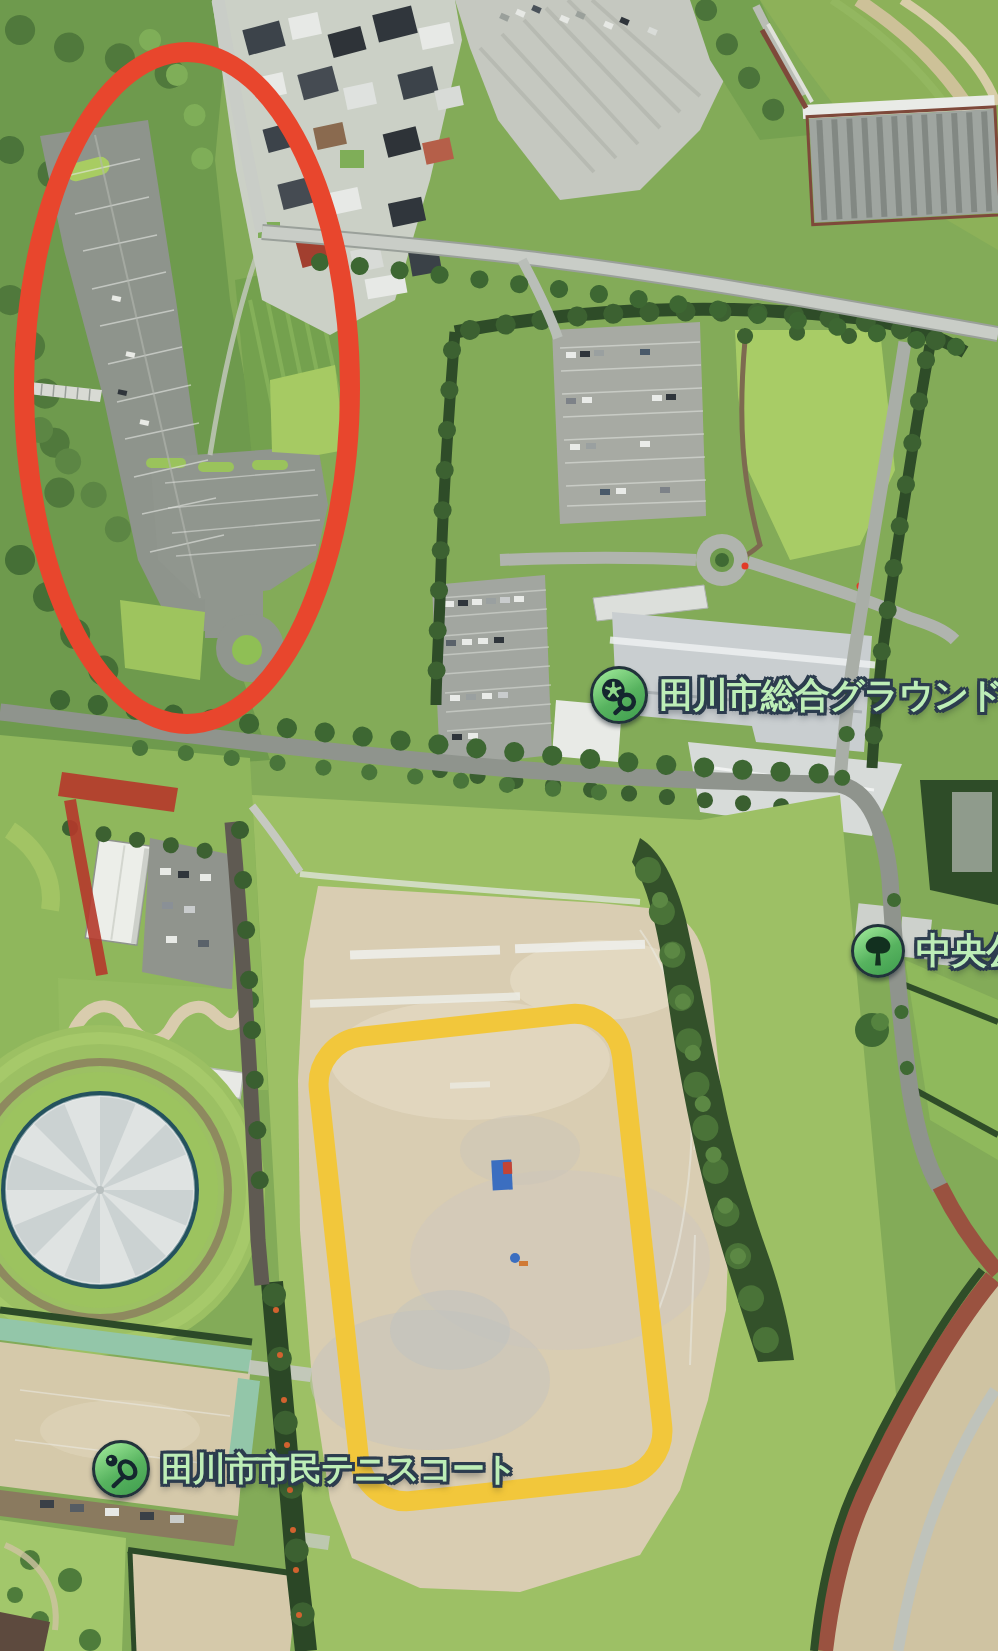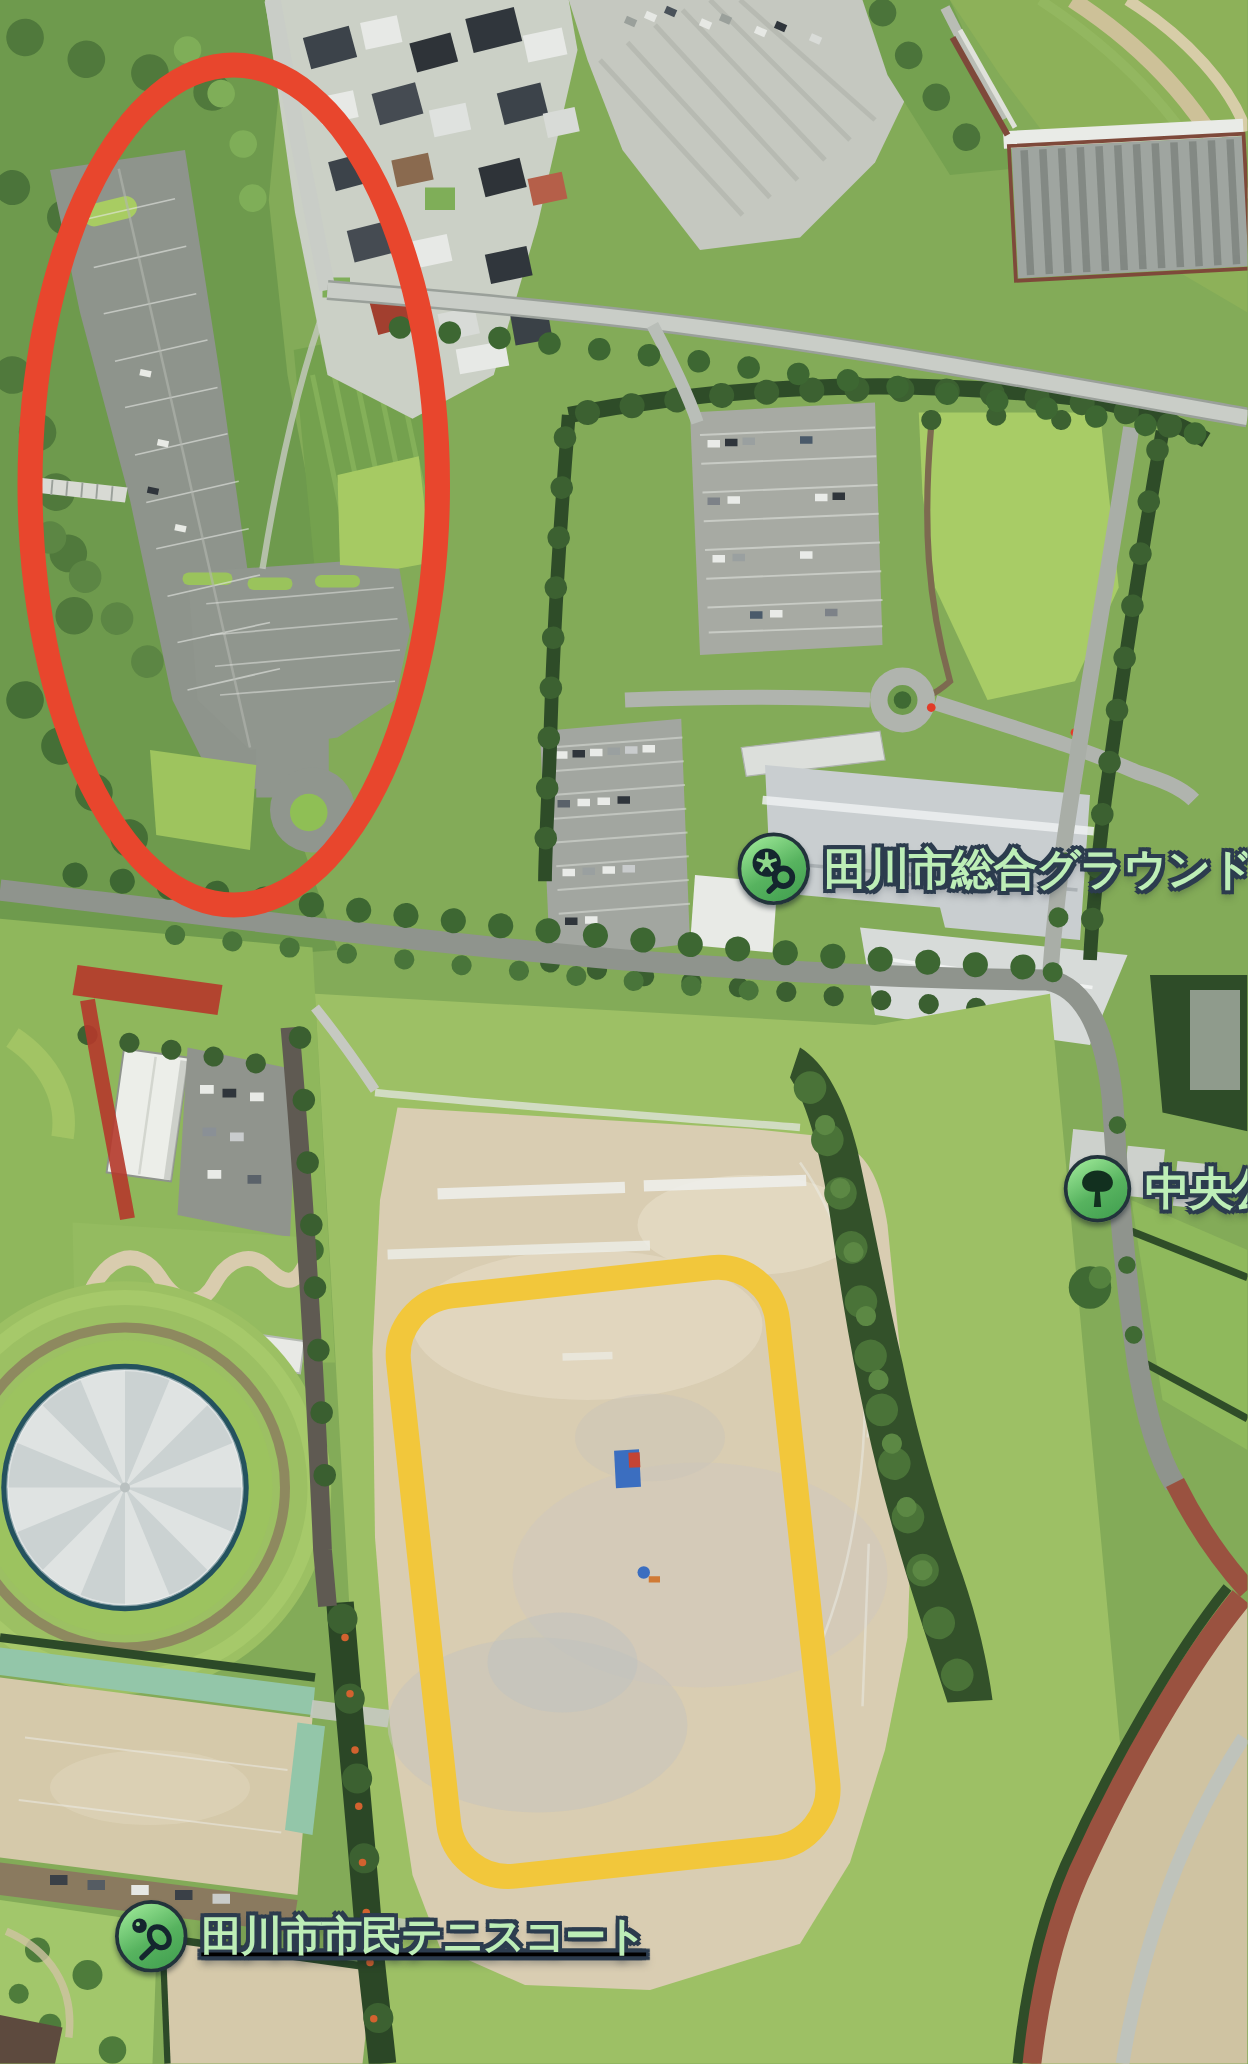--- a/index.html
+++ b/index.html
@@ -39,21 +39,21 @@
     text-shadow:
       -3px -3px 0 #2C3C4E, 3px -3px 0 #2C3C4E, -3px 3px 0 #2C3C4E, 3px 3px 0 #2C3C4E,
       -3px 0 0 #2C3C4E, 3px 0 0 #2C3C4E, 0 -3px 0 #2C3C4E, 0 3px 0 #2C3C4E,
       -2px -2px 0 #2C3C4E, 2px 2px 0 #2C3C4E, -2px 2px 0 #2C3C4E, 2px -2px 0 #2C3C4E,
       0 5px 7px rgba(12,22,34,.55);
   }
   #label-ground{left:590px;top:666px;}
   #label-ground .label-text{font-size:35px;}
   #label-park{left:851px;top:924px;}
   #label-park .label-text{font-size:36px;}
-  #label-tennis{left:92px;top:1520px;text-decoration:underline;}
+  #label-tennis{left:92px;top:1440px;}
   #label-tennis .label-text{font-size:33px;}
 </style>
 </head>
 <body>
 
 <svg id="map-canvas" width="998" height="1651" viewBox="0 0 998 1651" xmlns="http://www.w3.org/2000/svg">
 
   <rect x="0" y="0" width="998" height="1651" fill="#83ab58"></rect>
 
   <g>

